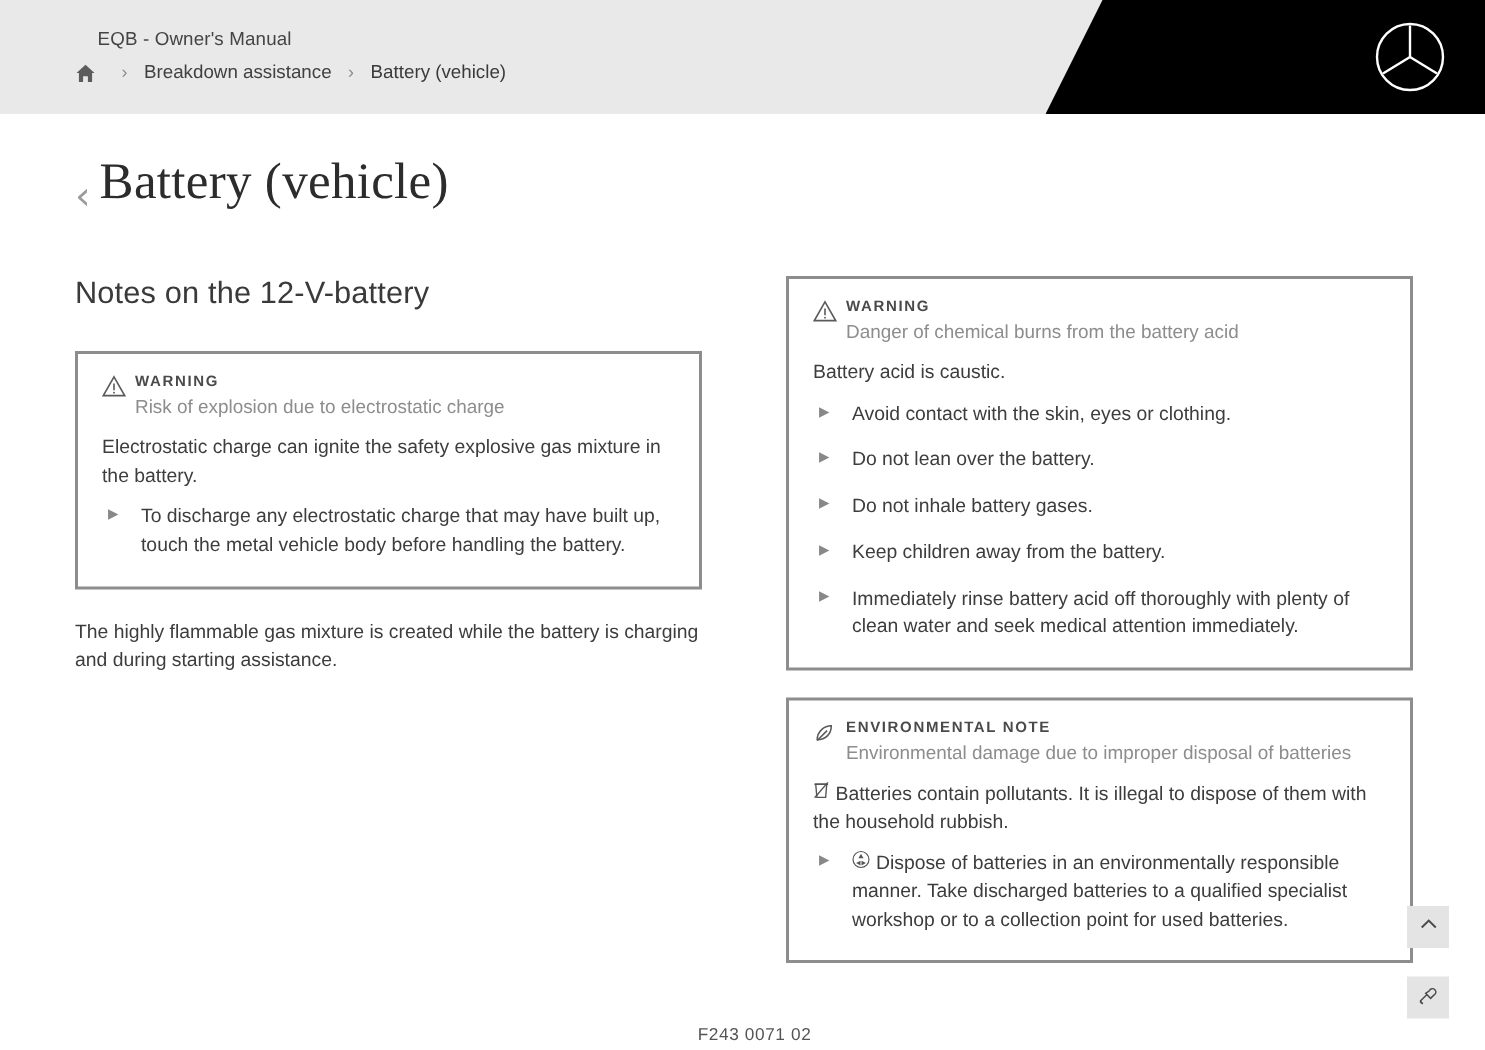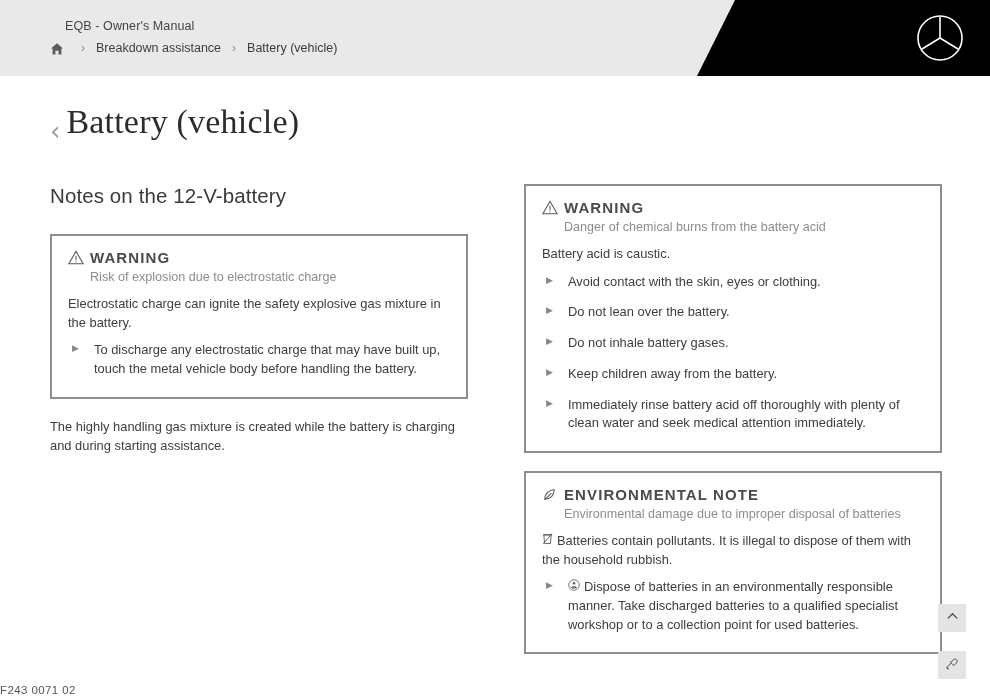--- a/index.html
+++ b/index.html
@@ -140,21 +140,21 @@
     width: 22px;
     flex: none;
     text-align: left;
     color: #5a5a5a;
     font-size: 15px;
     line-height: 1;
     padding-top: 1px;
   }
   .note-headtext { flex: 1; }
   .note-label {
-    font-size: 15px;
+    font-size: 10px;
     font-weight: bold;
     letter-spacing: 1.1px;
     color: #4a4a4a;
     margin-bottom: 3px;
   }
   .note-sub {
     font-size: 12.6px;
     color: #8d8d8d;
     line-height: 1.35;
   }
@@ -215,24 +215,24 @@
     color: #4a4a4a;
     cursor: pointer;
     padding: 0;
   }
   .btn-top { right: 24px; top: 604px; }
   .btn-tool { right: 24px; top: 651px; font-size: 11px; }
 
   
   .footer-code {
     position: absolute;
-    left: 0;
+    left: 16px;
     right: 0;
     bottom: 4px;
-    text-align: left;
+    text-align: center;
     font-size: 11.5px;
     color: #555555;
     letter-spacing: 0.4px;
   }
 </style>
 </head>
 <body>
 
 <div class="header">
   <div class="header-black"></div>
@@ -291,21 +291,21 @@
         </div>
         <div class="note-body">Electrostatic charge can ignite the safety explosive gas mixture in the battery.</div>
         <ul class="bullets">
           <li>
             <span class="bullet-marker">▶</span>
             <span class="bullet-text">To discharge any electrostatic charge that may have built up, touch the metal vehicle body before handling the battery.</span>
           </li>
         </ul>
       </div>
 
-      <p class="para">The highly handling gas mixture is created while the battery is charging and during starting assistance.</p>
+      <p class="para">The highly flammable gas mixture is created while the battery is charging and during starting assistance.</p>
     </div>
 
     <div class="col-right">
 
       <div class="notebox">
         <div class="notebox-head">
           <div class="note-symbol">
             <svg viewBox="0 0 18 16" width="16" height="15" aria-hidden="true">
               <path d="M9 1 L17 15 L1 15 Z" fill="none" stroke="#5a5a5a" stroke-width="1.2"></path>
               <line x1="9" y1="6" x2="9" y2="11" stroke="#5a5a5a" stroke-width="1.2"></line>

